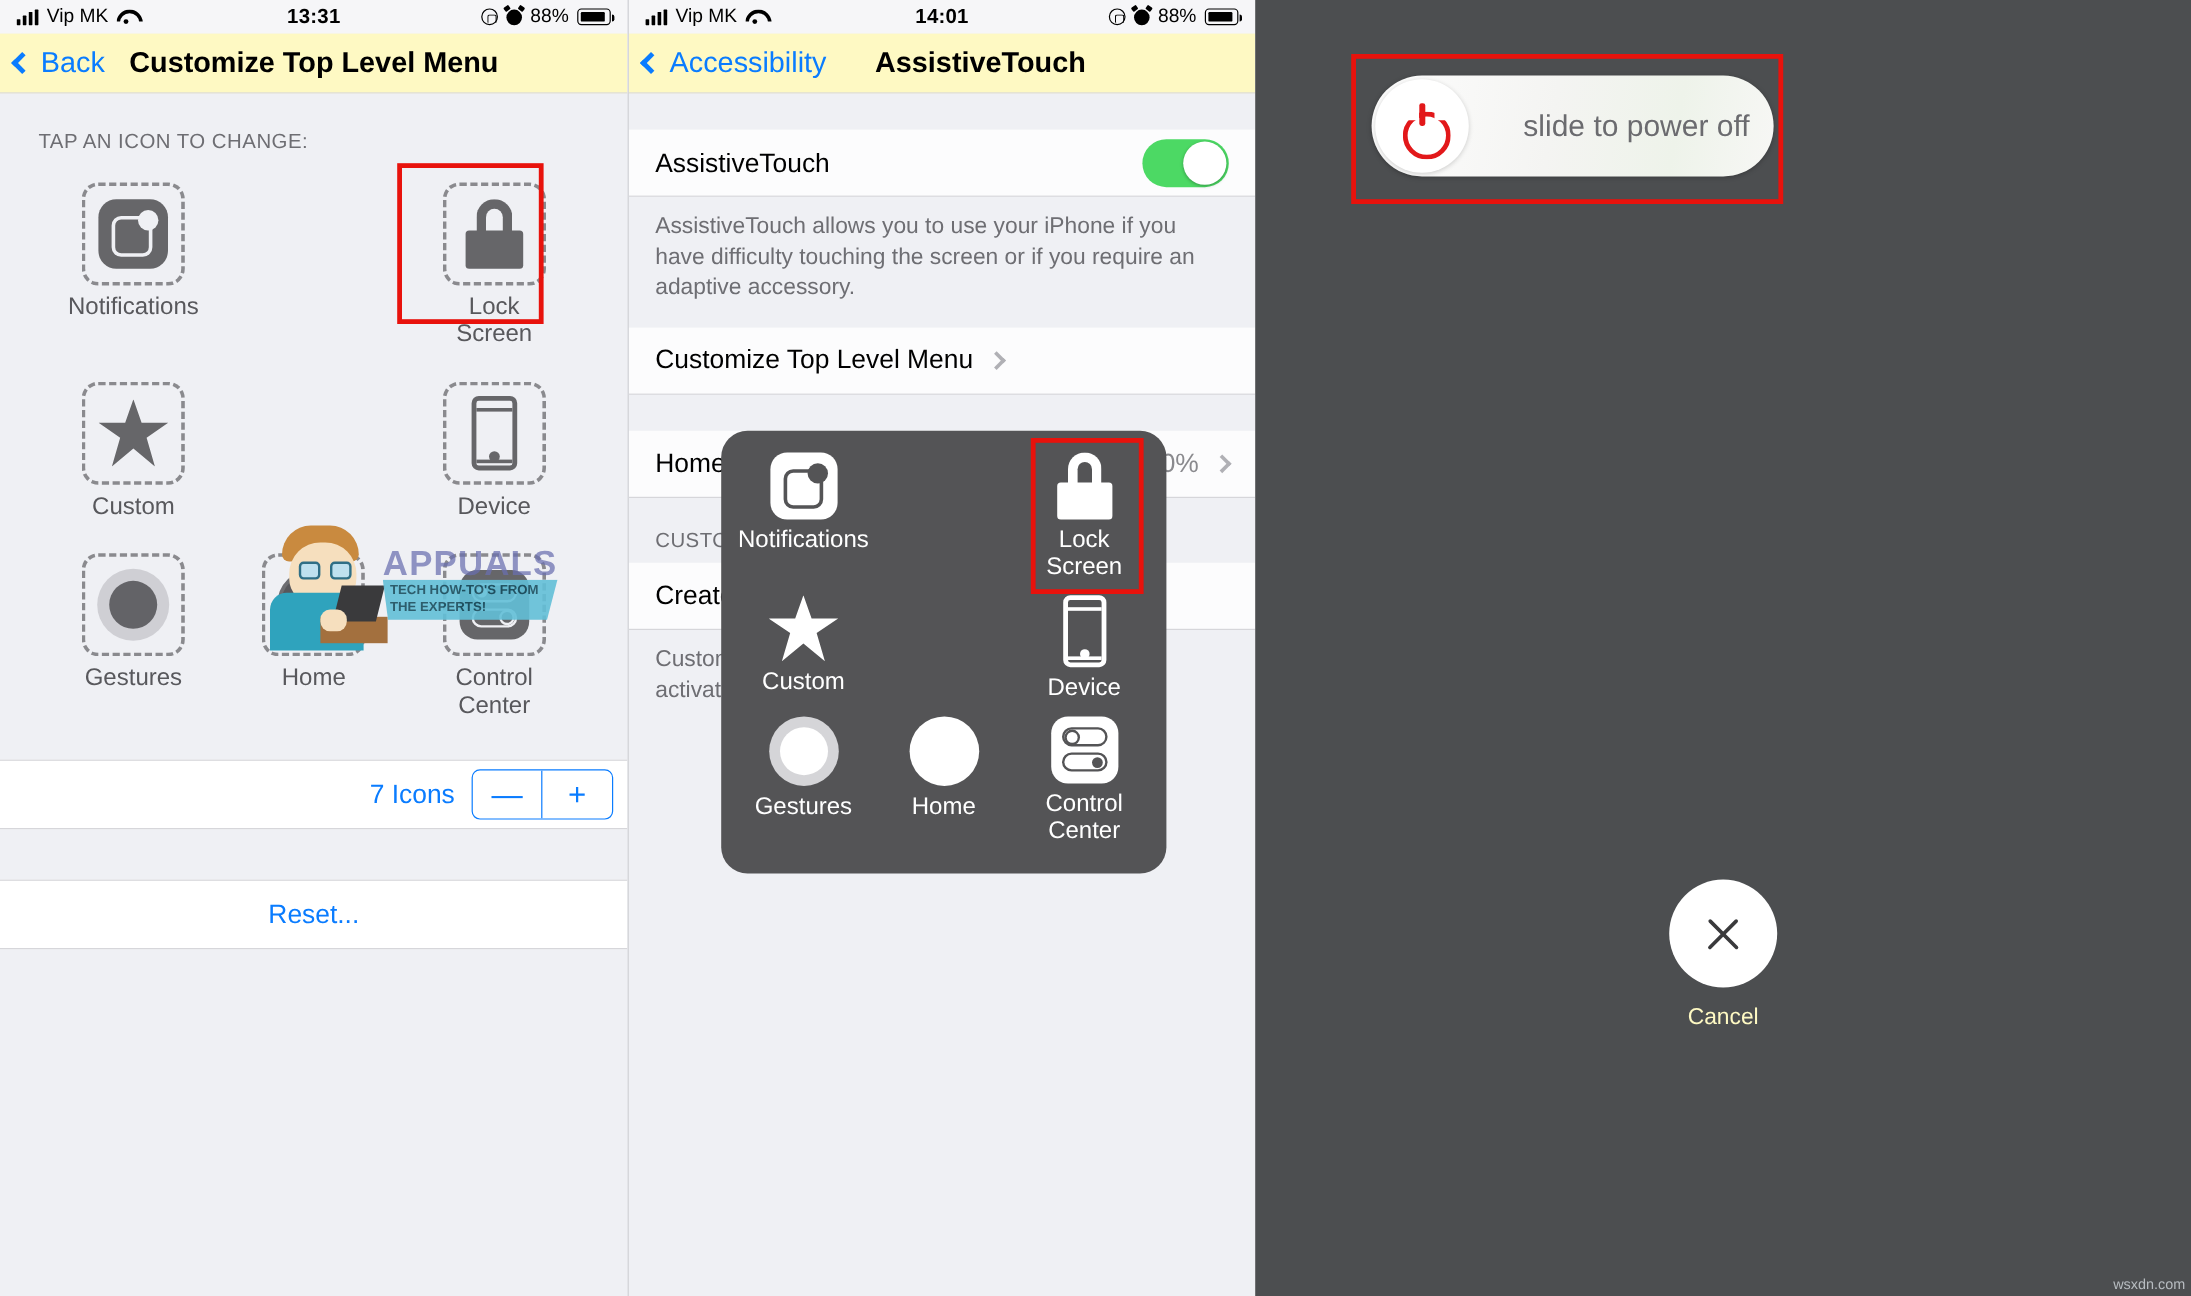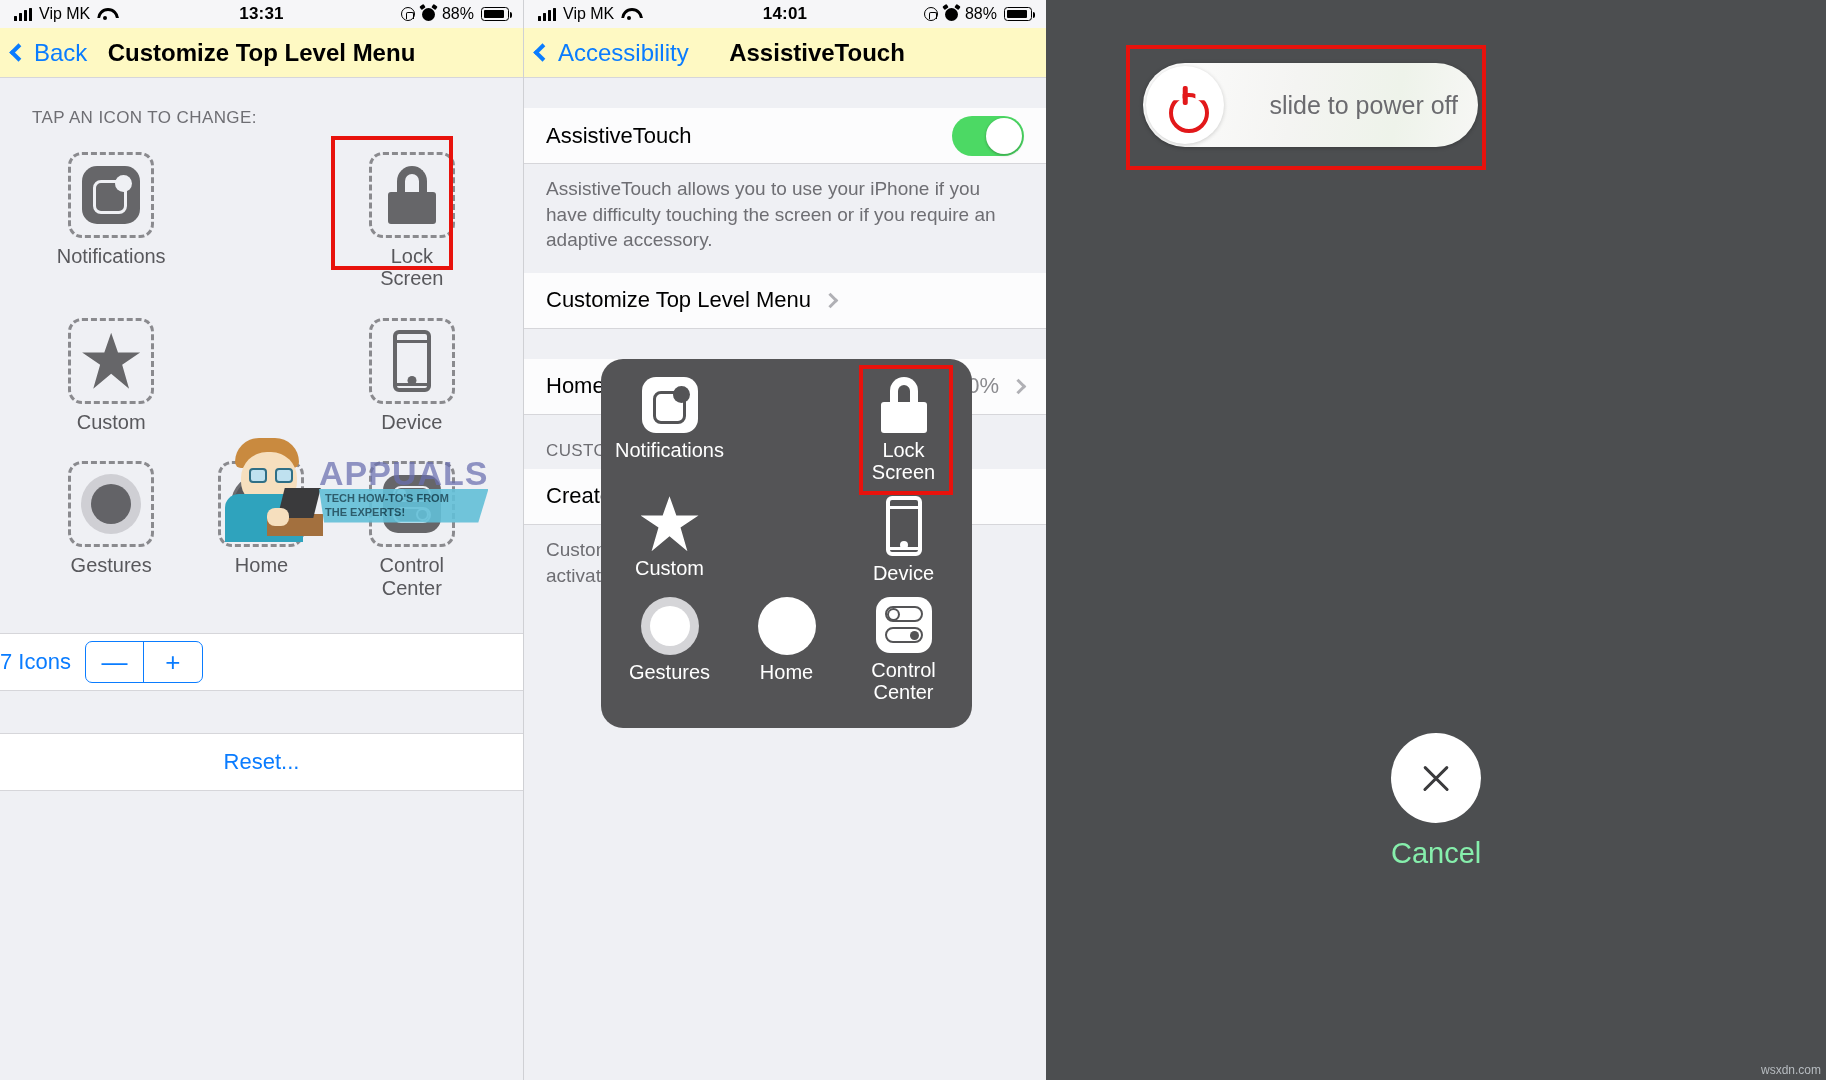--- a/index.html
+++ b/index.html
@@ -102,21 +102,21 @@
   .g-cc{width:58px;height:58px;background:#666669;border-radius:15px;display:flex;flex-direction:column;align-items:center;justify-content:center;gap:5px;}
   .g-cc .sw{width:38px;height:16px;border-radius:9px;border:2.5px solid #eff0f4;position:relative;}
   .g-cc .sw::after{content:"";position:absolute;top:1.5px;width:9px;height:9px;border-radius:50%;background:#eff0f4;}
   .g-cc .sw.a::after{left:2px;}
   .g-cc .sw.b::after{right:2px;background:#666669;box-shadow:0 0 0 2px #eff0f4;}
 
   
   .count-row {
     position:absolute;left:0;right:0;
     background:#ffffff;border-top:1px solid #d6d6da;border-bottom:1px solid #d6d6da;
-    height:58px;display:flex;align-items:center;padding-right:12px;gap:0;
+    height:58px;display:flex;align-items:center;justify-content:flex-end;padding-right:12px;gap:0;
   }
   .count-label{font-size:22px;color:#0a7cff;margin-right:14px;}
   .stepper{display:flex;border:1.6px solid #0a7cff;border-radius:7px;overflow:hidden;}
   .stepper div{width:58px;height:40px;display:flex;align-items:center;justify-content:center;color:#0a7cff;font-size:26px;cursor:pointer;}
   .stepper div:first-child{border-right:1.6px solid #0a7cff;}
   .reset-row{
     position:absolute;left:0;right:0;background:#fff;
     border-top:1px solid #d6d6da;border-bottom:1px solid #d6d6da;
     height:58px;display:flex;align-items:center;justify-content:center;
     color:#0a7cff;font-size:22px;cursor:pointer;
@@ -175,36 +175,36 @@
   .power{width:34px;height:34px;position:relative;}
   .power::before{content:"";position:absolute;left:1px;top:5px;width:32px;height:32px;border:4.5px solid #e2181a;border-radius:50%;clip-path:polygon(0 18%,34% 18%,34% 0,66% 0,66% 18%,100% 18%,100% 100%,0 100%);}
   .power::after{content:"";position:absolute;left:50%;top:-2px;transform:translateX(-50%);width:4.5px;height:19px;background:#e2181a;border-radius:2px;}
   .slide-text{flex:1;text-align:right;font-size:25px;color:#6b6b6f;padding-right:20px;}
   .hl-slider{position:absolute;left:80px;top:45px;width:360px;height:125px;border:4px solid #e8120c;}
   .cancel-wrap{position:absolute;left:calc(50% - 45px);top:733px;display:flex;flex-direction:column;align-items:center;}
   .cancel-circle{width:90px;height:90px;border-radius:50%;background:#fff;display:flex;align-items:center;justify-content:center;}
   .x-ic{width:34px;height:34px;position:relative;}
   .x-ic::before,.x-ic::after{content:"";position:absolute;left:0;top:16px;width:34px;height:3.4px;background:#3a3a3c;border-radius:2px;}
   .x-ic::before{transform:rotate(45deg);} .x-ic::after{transform:rotate(-45deg);}
-  .cancel-label{margin-top:14px;font-size:29px;color:#86efac;}
+  .cancel-label{margin-top:14px;font-size:19px;color:#fef9c3;}
 
   
   .wm{position:absolute;pointer-events:none;z-index:9;display:flex;align-items:flex-start;}
   .wm-fig{position:relative;width:108px;height:105px;}
   .wm-hair{position:absolute;left:20px;top:0;width:64px;height:30px;background:#c98a3f;border-radius:32px 32px 8px 8px;}
   .wm-face{position:absolute;left:26px;top:14px;width:56px;height:52px;background:#f6dfbe;border-radius:26px 26px 22px 22px;}
   .wm-glass{position:absolute;left:34px;top:30px;width:44px;height:15px;}
   .wm-glass i{position:absolute;top:0;width:18px;height:15px;border:2.5px solid #2f6f86;border-radius:4px;background:#bfe1ef;}
   .wm-glass i:first-child{left:0;} .wm-glass i:last-child{right:0;}
   .wm-body{position:absolute;left:10px;top:56px;width:78px;height:48px;background:#2fa3bd;border-radius:14px 14px 0 0;}
   .wm-desk{position:absolute;left:52px;top:76px;width:56px;height:22px;background:#a3703e;}
   .wm-lap{position:absolute;left:66px;top:50px;width:36px;height:30px;background:#3a3a3c;transform:skewX(-14deg);}
   .wm-hand{position:absolute;left:52px;top:70px;width:22px;height:18px;background:#f6dfbe;border-radius:8px;}
   .wm-text{margin-left:-4px;margin-top:16px;}
-  .wm-appuals{font-size:34px;font-weight:bold;color:#6a6fb0;letter-spacing:1px;opacity:.72;font-family:"Liberation Sans",sans-serif;}
+  .wm-appuals{font-size:29px;font-weight:bold;color:#6a6fb0;letter-spacing:1px;opacity:.72;font-family:"Liberation Sans",sans-serif;}
   .wm-ribbon{margin-top:-4px;background:#62bfd8;color:#184d5e;font-size:11px;line-height:1.25;padding:3px 10px 3px 6px;
     clip-path: polygon(0 0,100% 0,94% 100%,3% 100%);font-weight:bold;opacity:.9;}
   .wm-1{left:215px;top:438px;transform:scale(1.0);}
 
   .credit{position:absolute;right:5px;bottom:3px;font-size:12px;color:#b7bcc0;z-index:20;}
 </style>
 </head>
 <body>
 
 <div class="screen">

